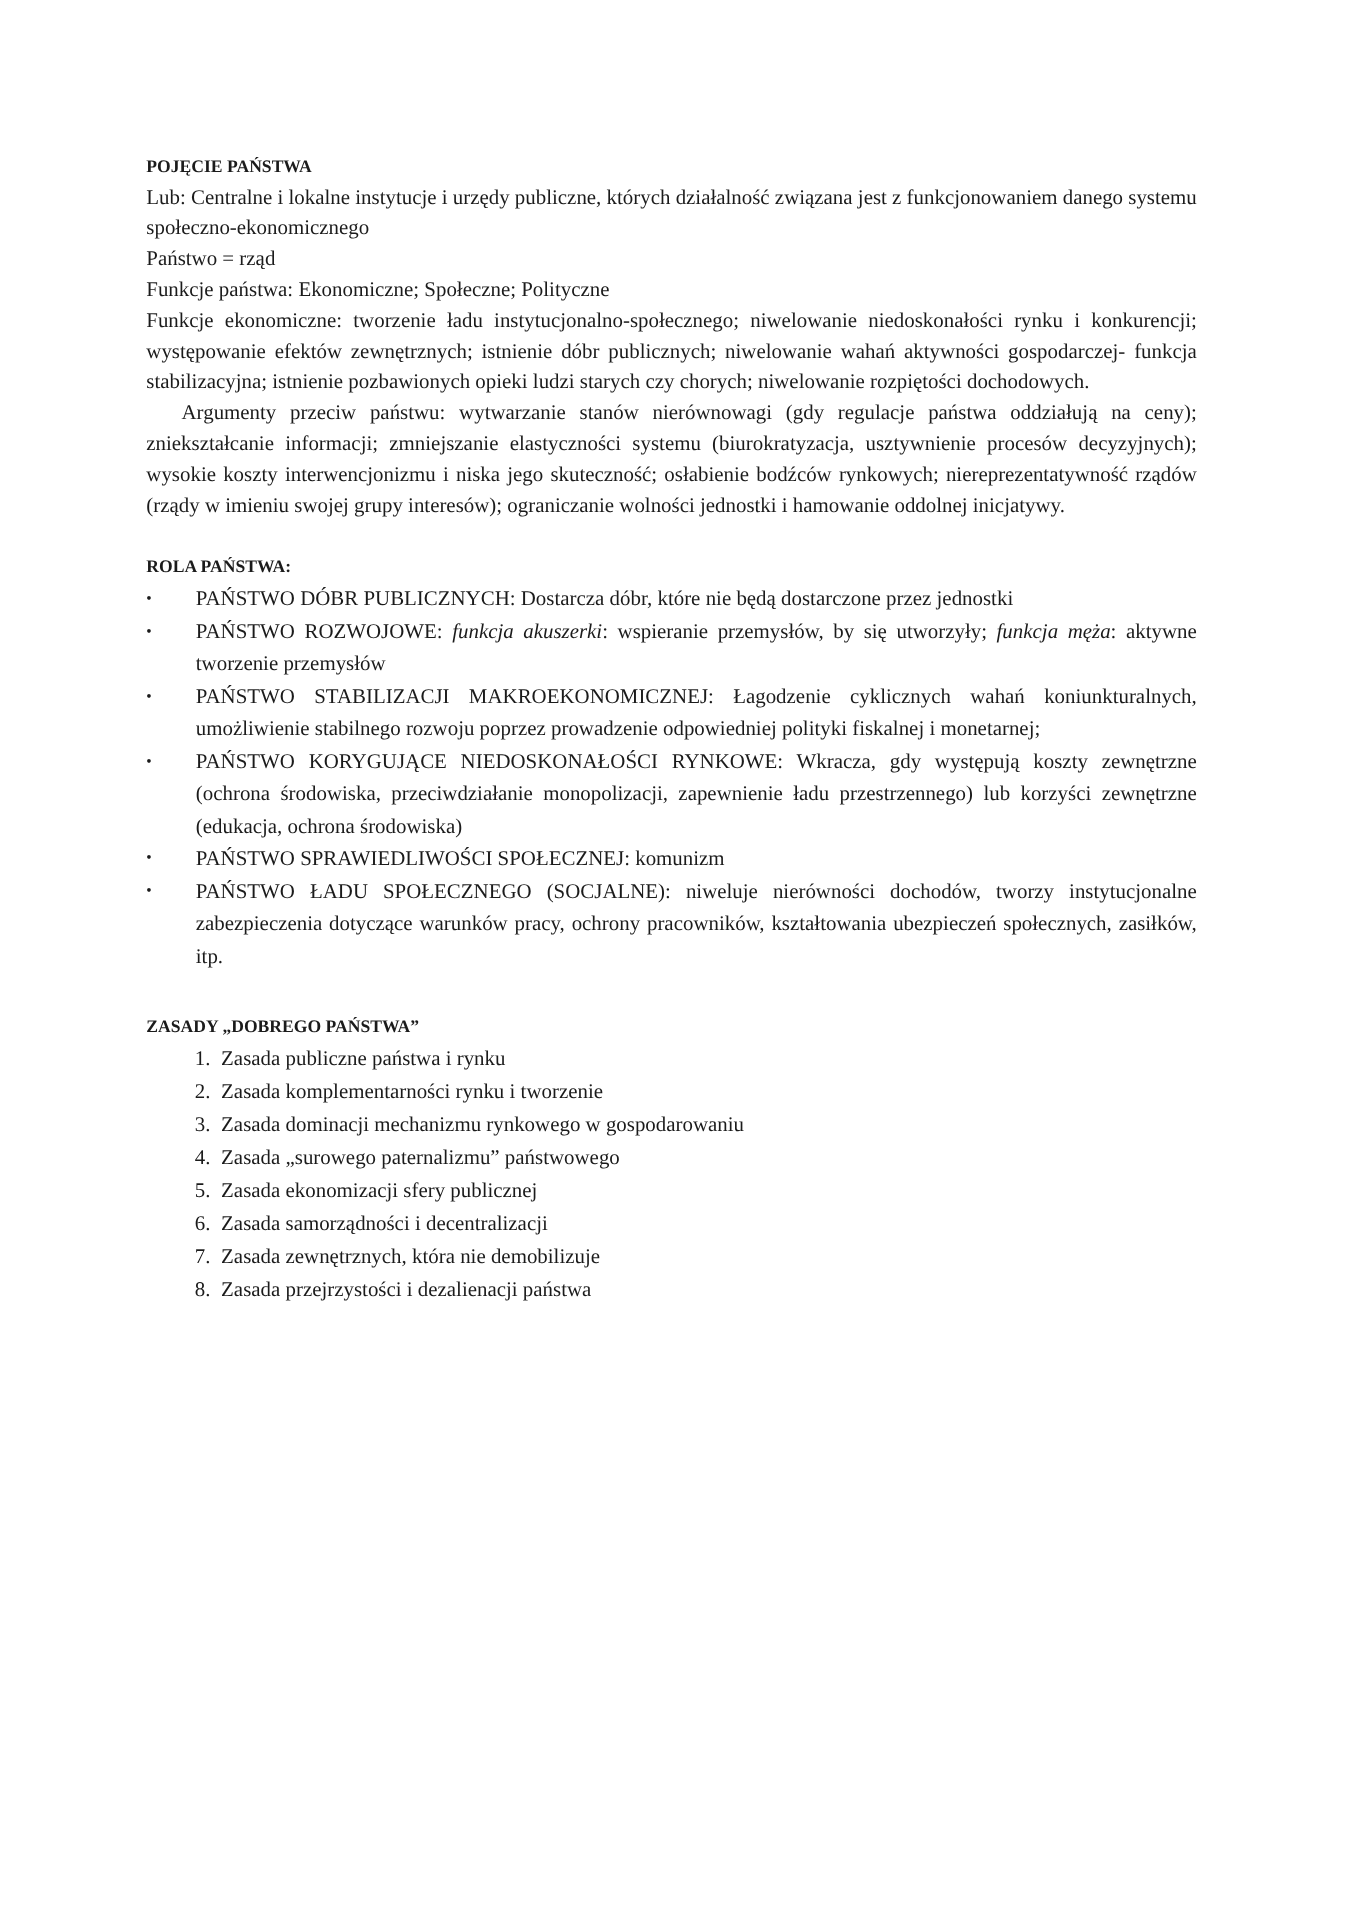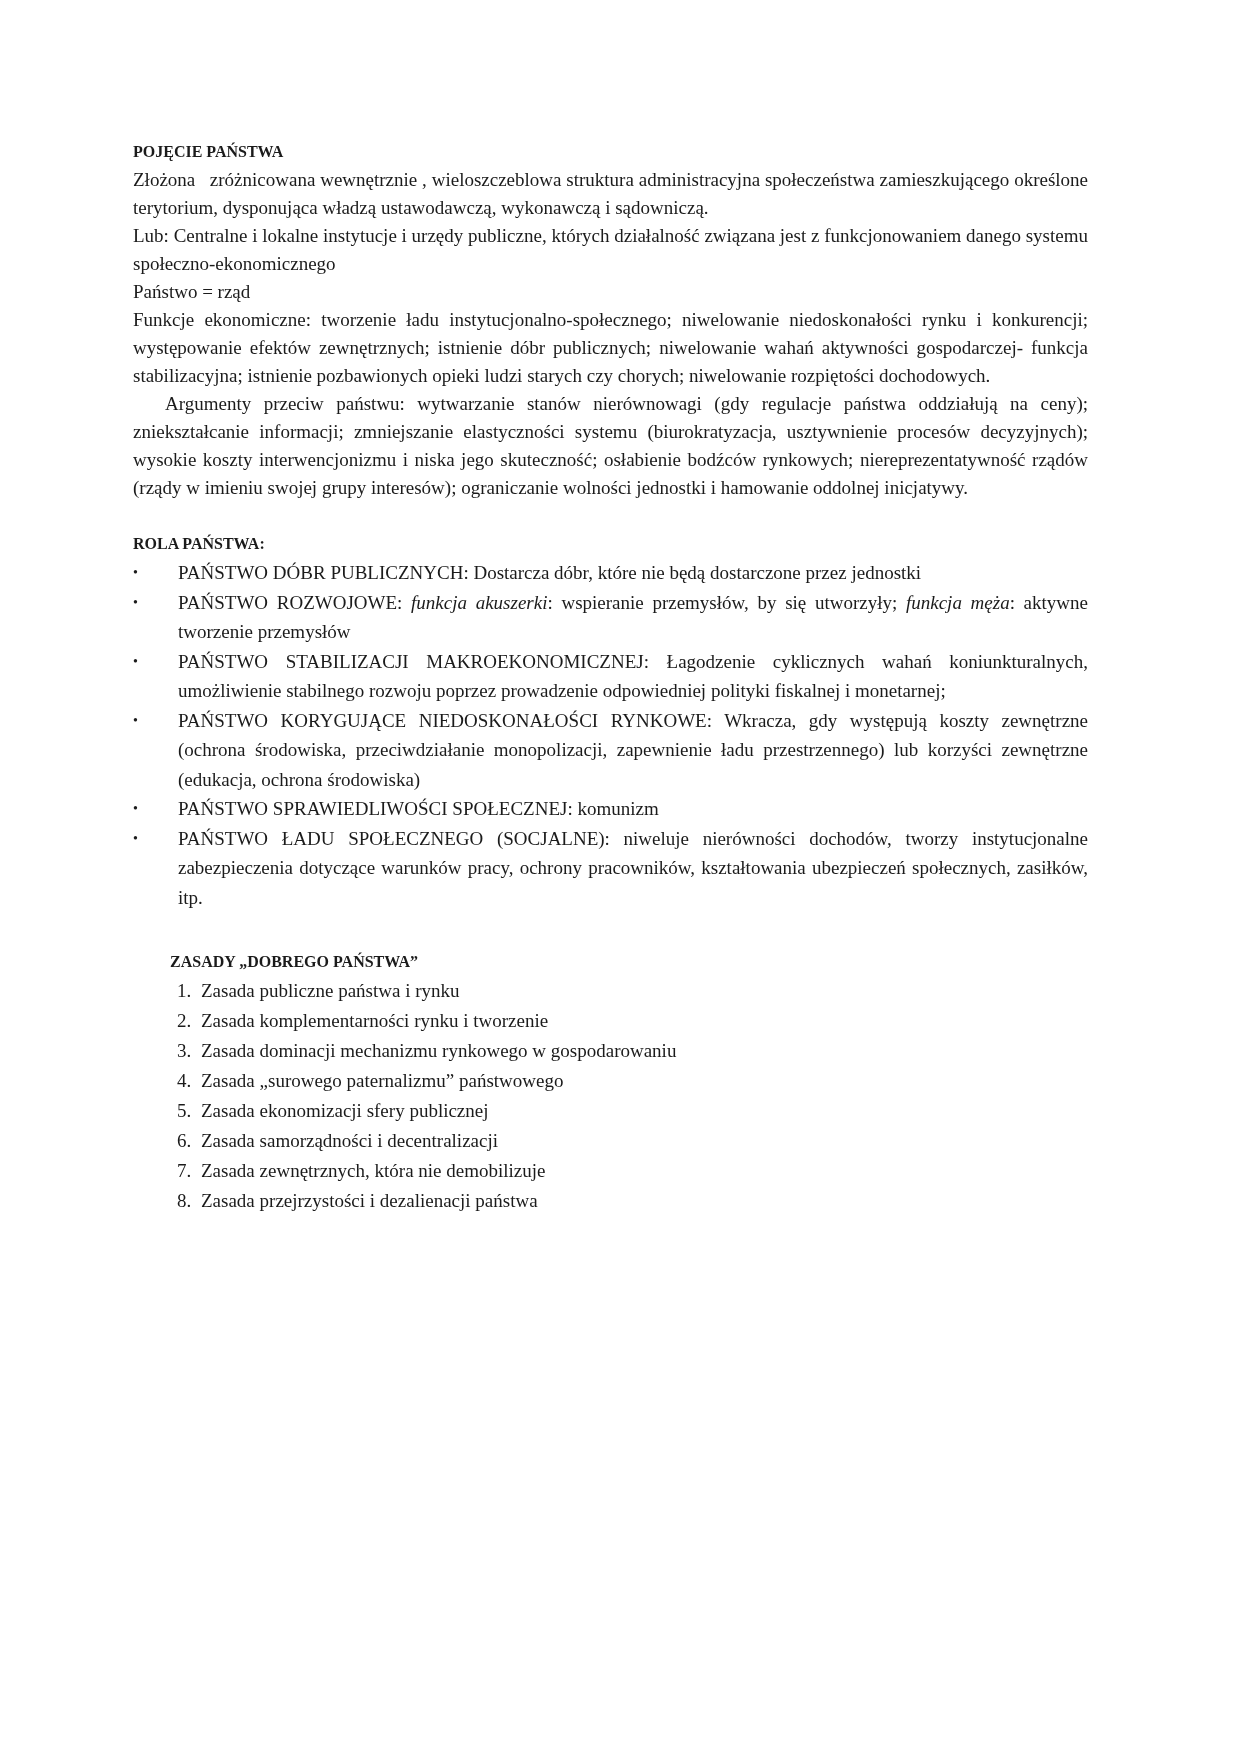--- a/index.html
+++ b/index.html
@@ -20,21 +20,21 @@
     line-height: 28px;
   }
   .heading {
     font-size: 16px;
     font-weight: bold;
     line-height: 28px;
   }
   .just { text-align: justify; }
   p { margin: 0; }
   .rola-heading { margin-top: 28px; }
-  .zasady-heading { margin-top: 36px; margin-left: 37px; }
+  .zasady-heading { margin-top: 36px; }
 
   .bullets { line-height: 29.5px; }
   .bullet-row { display: flex; }
   .marker {
     flex: 0 0 45px;
     width: 45px;
     font-size: 14px;
   }
   .bullet-body {
     flex: 1;
@@ -54,23 +54,23 @@
   .num-text { flex: 1; }
   b { font-weight: normal; margin-left: 32px; }
 </style>
 </head>
 <body>
 
 <div class="page">
 
   <h1 class="heading">POJĘCIE PAŃSTWA</h1>
 
-  <p class="just">Złożona &nbsp;&nbsp;zróżnicowana wewnętrznie , wieloszczeblowa struktura administracyjna społeczeństwa zamieszkującego określone terytorium, dysponująca władzą ustawodawczą, wykonawczą i sądowniczą.</p>
   <p class="just">Lub: Centralne i lokalne instytucje i urzędy publiczne, których działalność związana jest z funkcjonowaniem danego systemu społeczno-ekonomicznego</p>
   <p>Państwo = rząd</p>
+  <p>Funkcje państwa: Ekonomiczne; Społeczne; Polityczne</p>
   <p class="just">Funkcje ekonomiczne: tworzenie ładu instytucjonalno-społecznego; niwelowanie niedoskonałości rynku i konkurencji; występowanie efektów zewnętrznych; istnienie dóbr publicznych; niwelowanie wahań aktywności gospodarczej- funkcja stabilizacyjna; istnienie pozbawionych opieki ludzi starych czy chorych; niwelowanie rozpiętości dochodowych.</p>
   <p class="just"><b>Argumenty przeciw państwu</b><span>: wytwarzanie stanów nierównowagi (gdy regulacje państwa oddziałują na ceny); zniekształcanie informacji; zmniejszanie elastyczności systemu (biurokratyzacja, usztywnienie procesów decyzyjnych); wysokie koszty interwencjonizmu i niska jego skuteczność; osłabienie bodźców rynkowych; niereprezentatywność rządów (rządy w imieniu swojej grupy interesów); ograniczanie wolności jednostki i hamowanie oddolnej inicjatywy.</span></p>
 
   <h1 class="heading rola-heading">ROLA PAŃSTWA:</h1>
 
   <div class="bullets">
 
     <div class="bullet-row">
       <span class="marker">•</span>
       <div class="bullet-body"><span>PAŃSTWO DÓBR PUBLICZNYCH: Dostarcza dóbr, które nie będą dostarczone przez jednostki</span></div>

